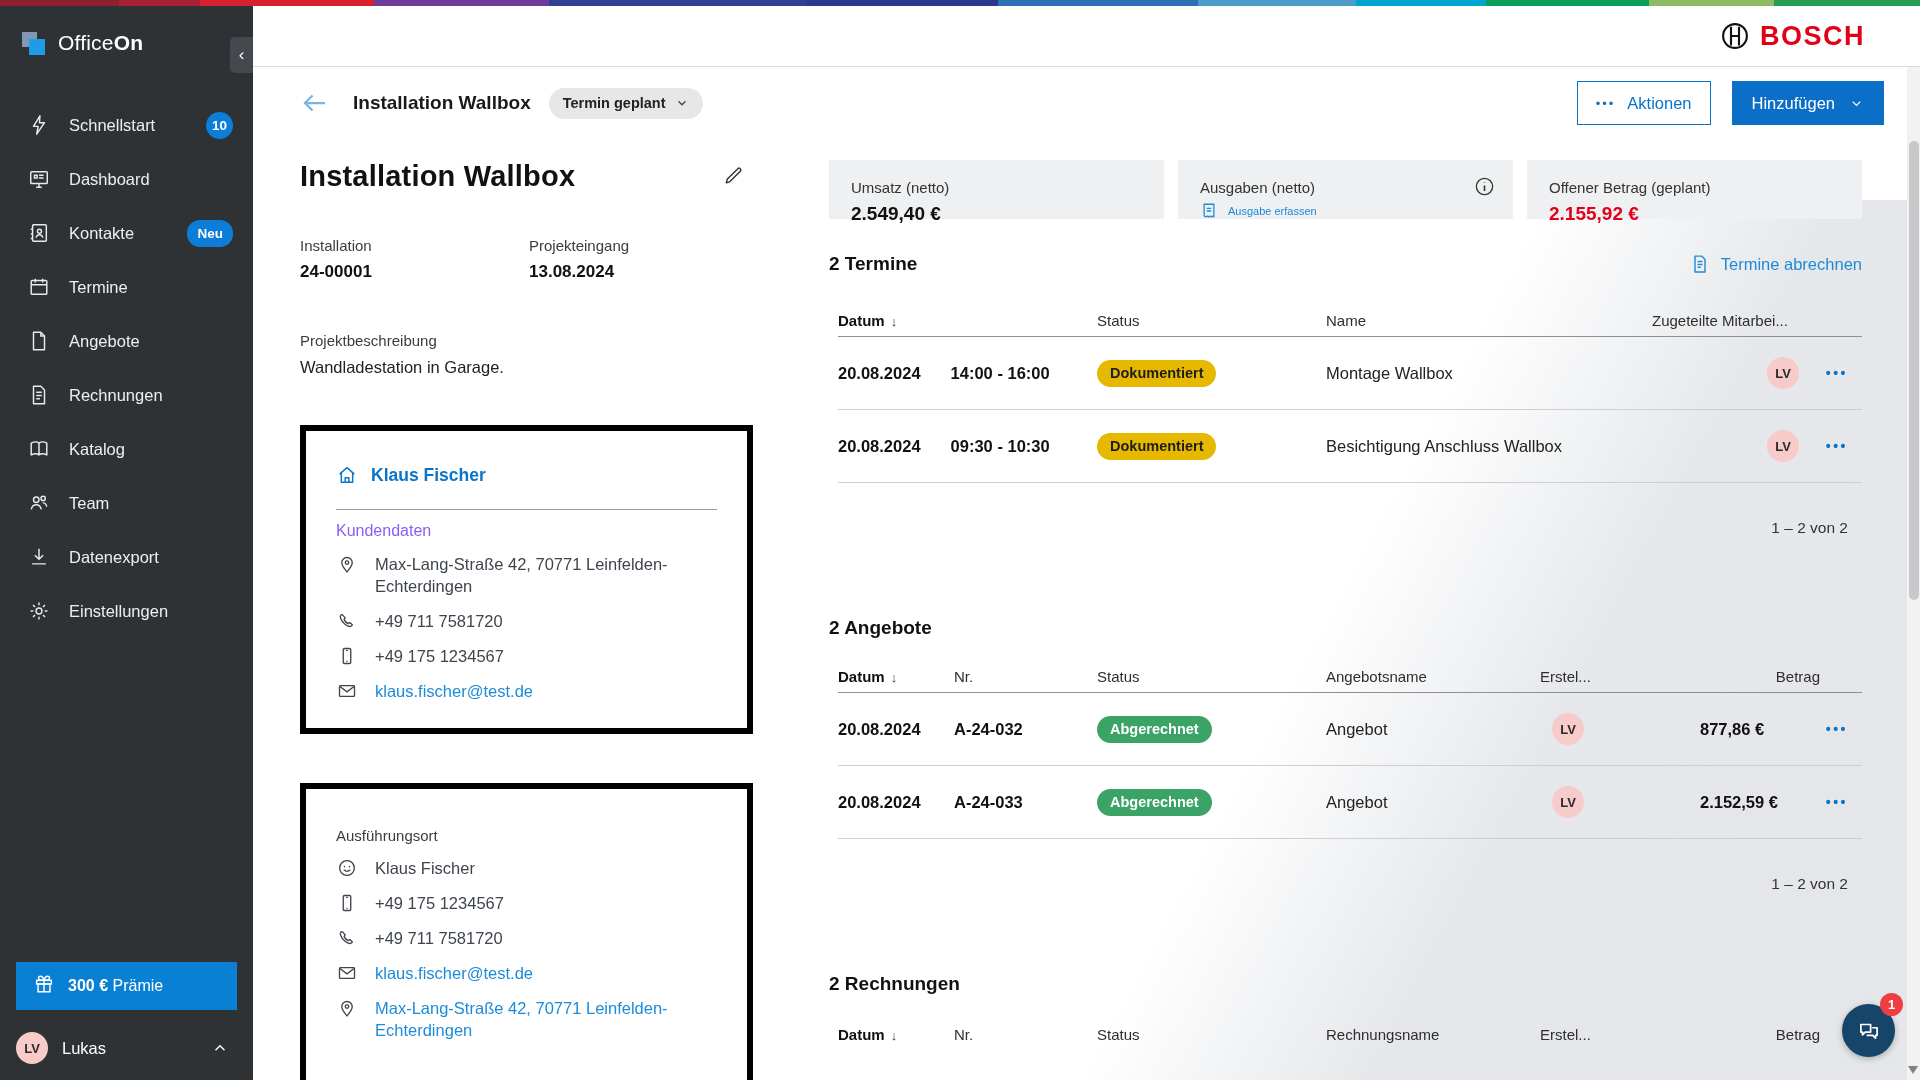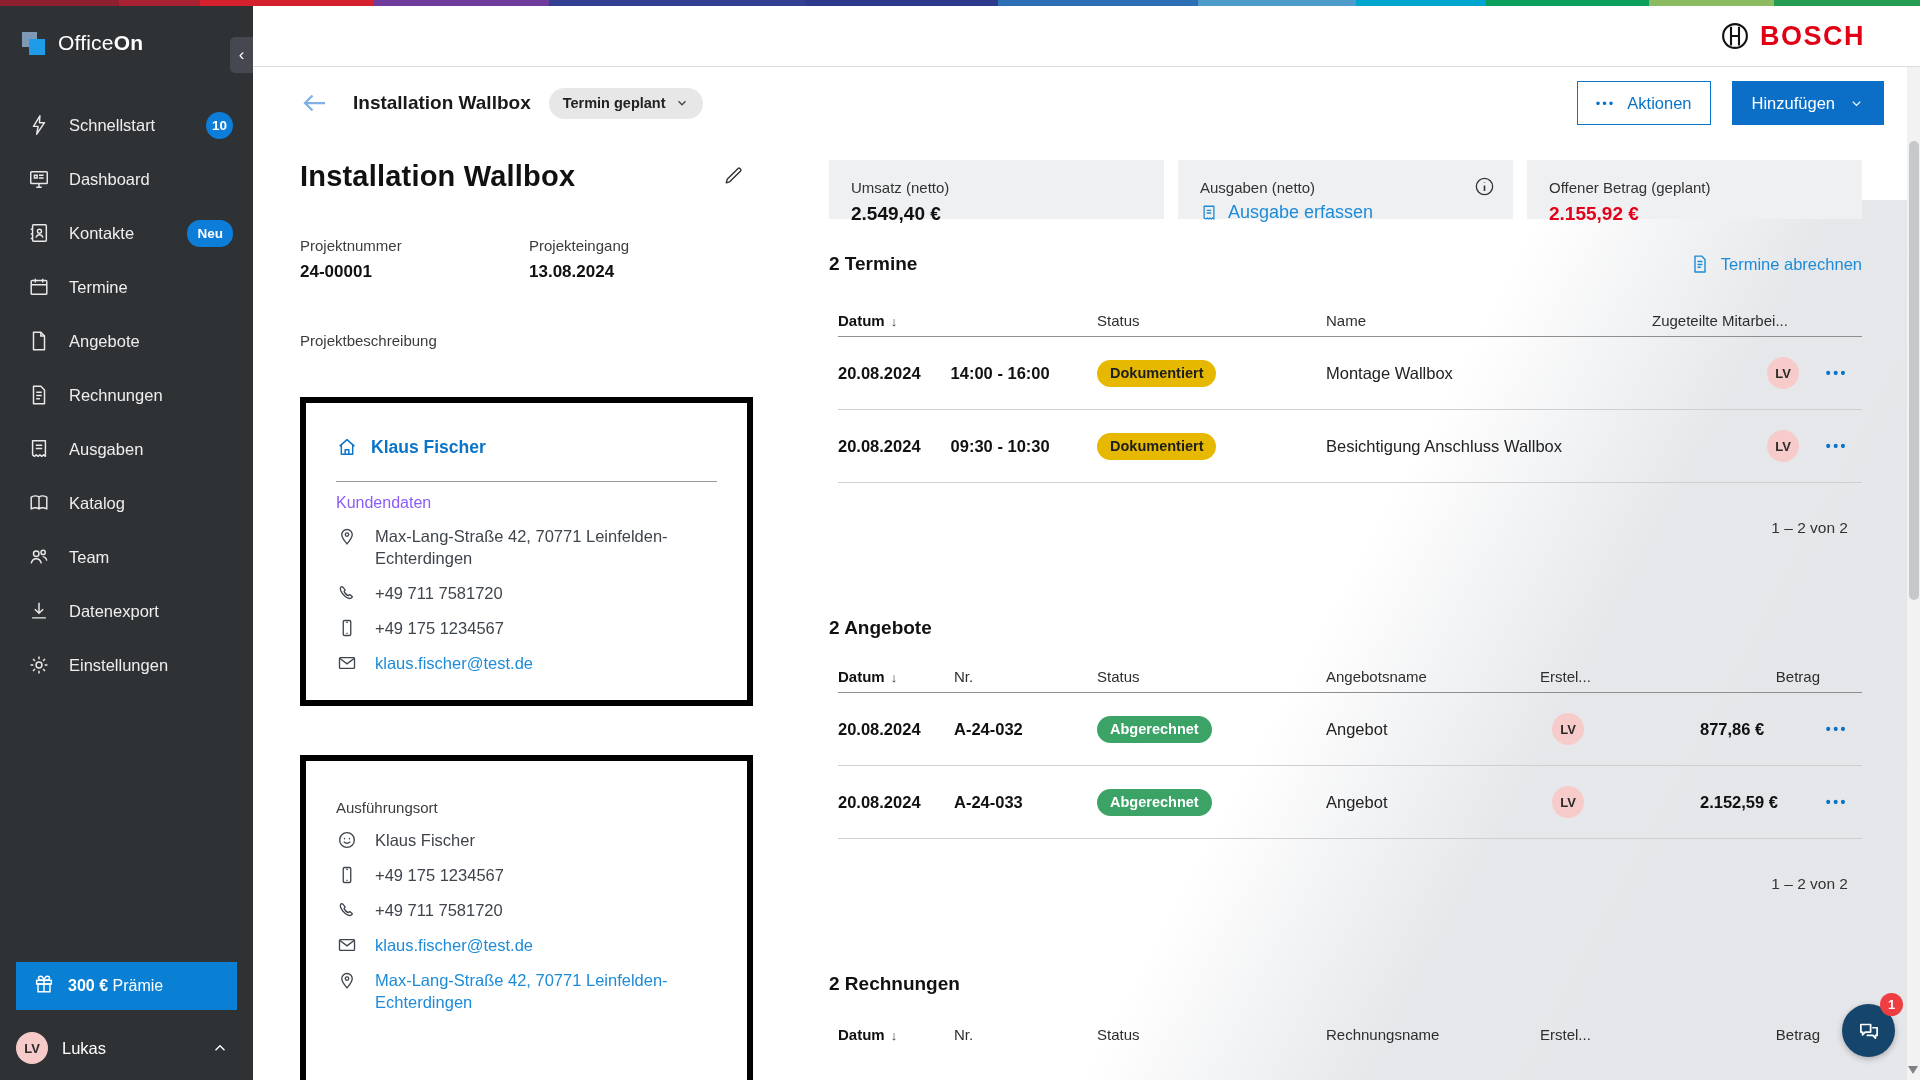--- a/index.html
+++ b/index.html
@@ -104,21 +104,21 @@
   .contact-row.linky { color:#1D8BD8; cursor:pointer; }
   .loc-label { font-size:15px; color:#3C3C3C; }
 
   
   .right-col { position:absolute; left:576px; width:1033px; top:0; }
   .summary-row { margin-top:93px; display:flex; gap:14px; }
   .sum-card { flex:1 1 0; height:59px; background:#EFF0F2; padding:19px 22px; position:relative; }
   .sum-label { font-size:15px; color:#333; }
   .sum-value { margin-top:7px; font-size:19px; font-weight:bold; color:#111; }
   .sum-value.red { color:#E2001A; }
-  .sum-link { margin-top:6px; display:flex; align-items:center; gap:10px; color:#1D8BD8; font-size:18px; cursor:pointer; }
+  .sum-link { margin-top:6px; display:flex; align-items:center; gap:10px; color:#1D8BD8; font-size:11px; cursor:pointer; }
   .sum-link svg { stroke:#1D8BD8; }
   .info-icn { position:absolute; right:18px; top:16px; cursor:pointer; }
 
   .section-head { margin-top:34px; display:flex; align-items:center; }
   .section-head h2 { font-size:19px; font-weight:bold; color:#111; }
   .section-link { margin-left:auto; display:flex; align-items:center; gap:11px; color:#1D8BD8; font-size:16.5px; cursor:pointer; }
   .section-link svg { stroke:#1D8BD8; }
 
   .tbl { margin-top:30px; padding-left:9px; }
   .tbl-head { display:grid; align-items:center; height:32px; font-size:15px; color:#2E2E2E;
@@ -231,29 +231,20 @@
           <svg width="22" height="22" viewBox="0 0 24 24" fill="none" stroke-width="1.6">
               <path d="M6 2.5h8l4 4V21.5H6z" stroke-linejoin="round"></path>
               <path d="M9 9h6M9 12.5h6M9 16h4"></path>
             </svg>
         </span>
         <span>Rechnungen</span>
       </div>
       <div class="nav-item">
         <span class="icn">
           <svg width="22" height="22" viewBox="0 0 24 24" fill="none" stroke-width="1.6">
-              <path d="M5 3h14v17l-2-1.6L15 20l-2-1.6L11 20l-2-1.6L7 20l-2-1.6V3z" stroke-linejoin="round"></path>
-              <path d="M8.5 8h7M8.5 11.5h7"></path>
-            </svg>
-        </span>
-        <span>Ausgaben</span>
-      </div>
-      <div class="nav-item">
-        <span class="icn">
-          <svg width="22" height="22" viewBox="0 0 24 24" fill="none" stroke-width="1.6">
               <path d="M12 5.5C10 4 6.5 4 3.5 5.5v13C6.5 17 10 17 12 18.5c2-1.5 5.5-1.5 8.5 0v-13C17.5 4 14 4 12 5.5zM12 5.5v13" stroke-linejoin="round"></path>
             </svg>
         </span>
         <span>Katalog</span>
       </div>
       <div class="nav-item">
         <span class="icn">
           <svg width="22" height="22" viewBox="0 0 24 24" fill="none" stroke-width="1.6">
               <circle cx="9" cy="8.5" r="3"></circle>
               <path d="M3.5 19c.8-3.3 2.9-5 5.5-5s4.7 1.7 5.5 5"></path>
@@ -345,26 +336,27 @@
     <div class="left-col">
       <div class="h1-row">
         <h1>Installation Wallbox</h1>
         <span class="edit-icn">
           <svg width="23" height="23" viewBox="0 0 24 24" fill="none" stroke="#333" stroke-width="1.5">
               <path d="M4.5 19.5 5.4 16 16.8 4.6a1.3 1.3 0 0 1 1.8 0l.8.8a1.3 1.3 0 0 1 0 1.8L8 18.6l-3.5.9z" stroke-linejoin="round"></path>
             </svg>
         </span>
       </div>
       <div class="meta-grid">
-        <span class="meta-label">Projektnummer</span>
+        <span class="meta-label">Installation</span>
         <span class="meta-label">Projekteingang</span>
         <span class="meta-value">24-00001</span>
         <span class="meta-value">13.08.2024</span>
       </div>
       <div class="desc-label">Projektbeschreibung</div>
+      <div class="desc-text">Wandladestation in Garage.</div>
 
       <div class="card card1">
         <div class="card-title-row">
           <svg width="22" height="22" viewBox="0 0 24 24" fill="none" stroke-width="1.6">
               <path d="M4 11 12 4l8 7M5.8 9.8V20h12.4V9.8M10 20v-5h4v5" stroke-linejoin="round"></path>
             </svg>
           <span class="card-name">Klaus Fischer</span>
         </div>
         <div class="card-divider"></div>
         <div class="card-section">Kundendaten</div>

